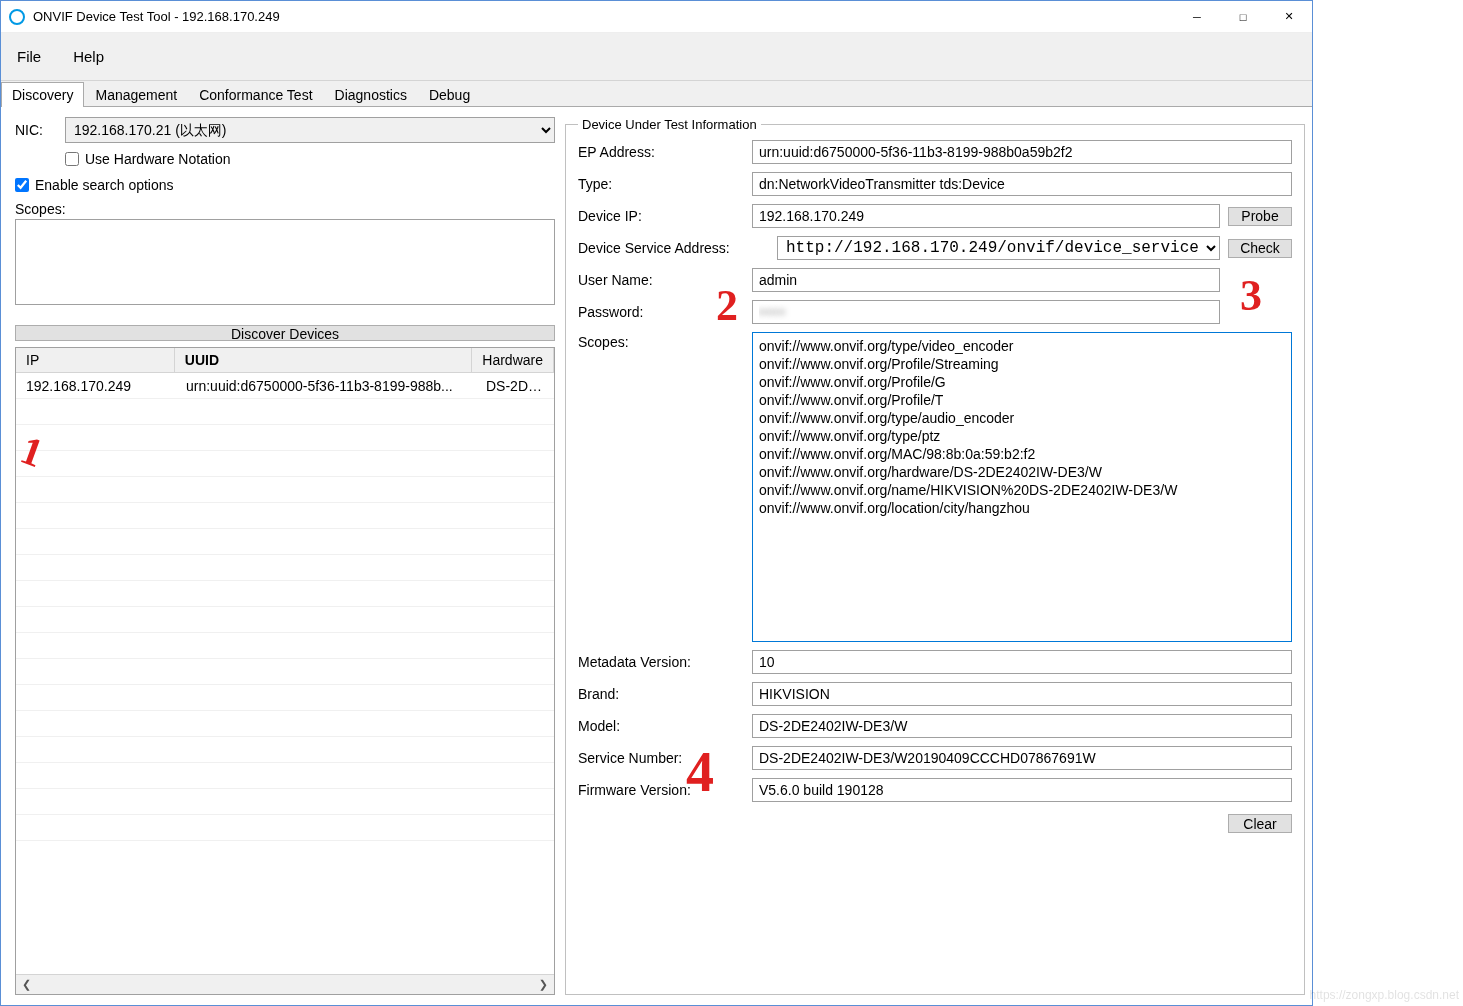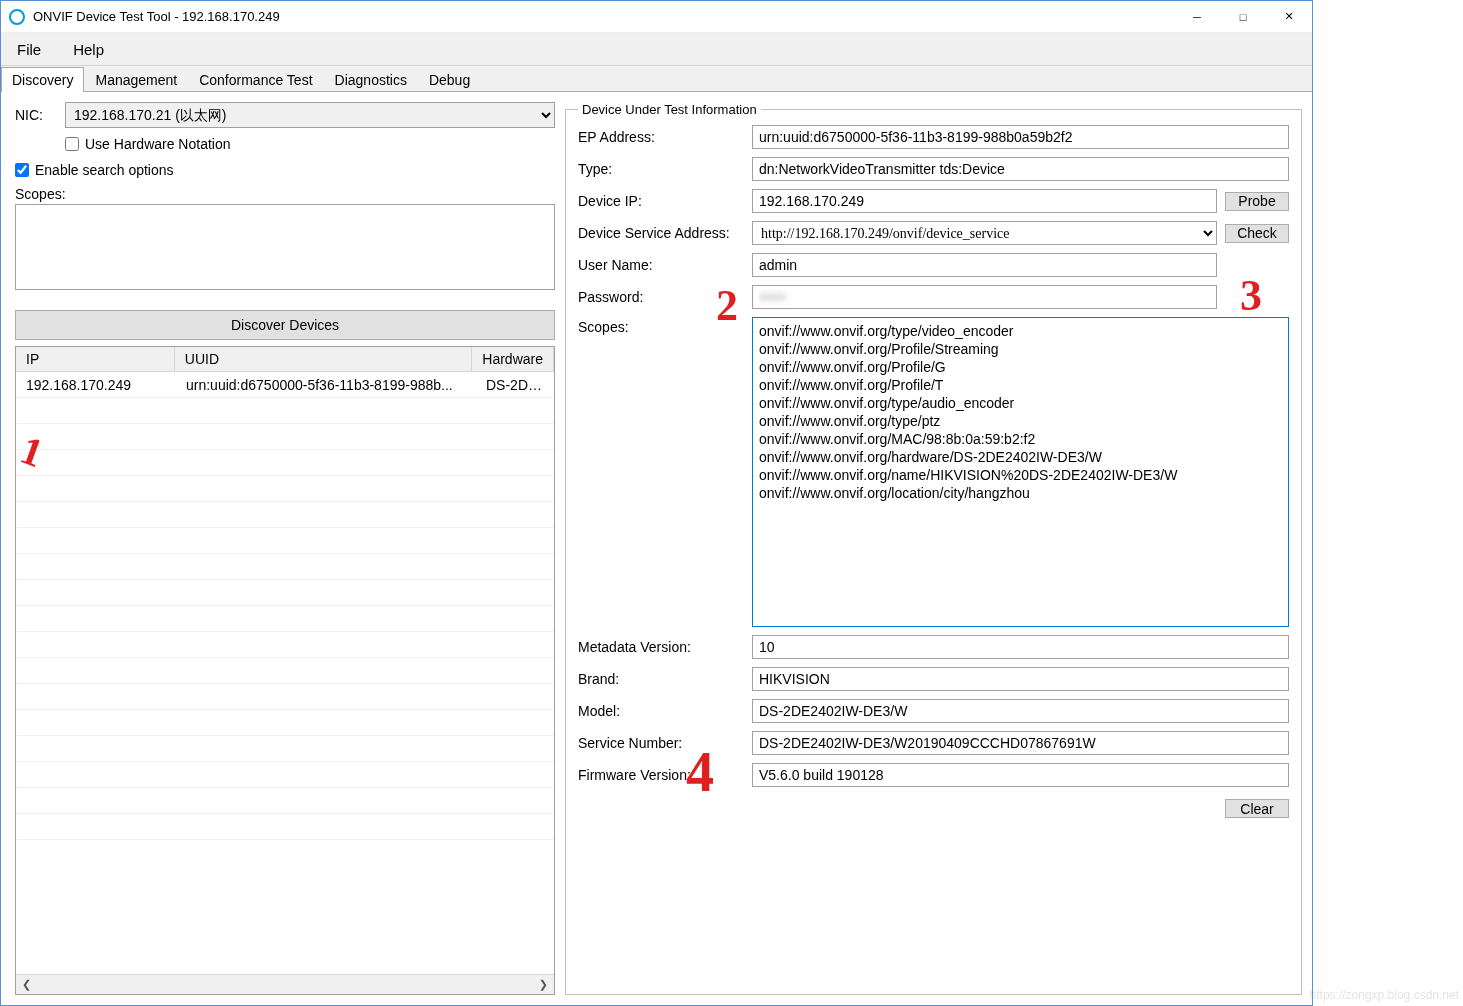--- a/index.html
+++ b/index.html
@@ -38,21 +38,21 @@
 .title-text { font-size: 13px; }
 .win-controls { margin-left: auto; display: flex; }
 .win-btn {
   width: 46px; height: 32px;
   display: flex; align-items: center; justify-content: center;
   font-family: "Segoe MDL2 Assets", sans-serif;
   font-size: 11px;
 }
 .menubar {
   background: #f0f0f0;
-  height: 33px;
+  height: 48px;
   display: flex;
   align-items: center;
   padding: 0 10px;
   gap: 20px;
   font-size: 15px;
   border-bottom: 1px solid #d4d4d4;
 }
 .menu-item { padding: 4px 6px; }
 .tabs {
   display: flex;
@@ -99,40 +99,40 @@
   width: 100%; height: 86px;
   border: 1px solid #a0a0a0;
   resize: none;
   font-family: inherit;
   font-size: 13px;
 }
 .discover-btn {
   width: 100%;
   background: #e1e1e1;
   border: 1px solid #adadad;
-  height: 30px;
+  height: 16px;
   margin: 20px 0 6px 0;
   font-size: 14px;
 }
 .grid {
   flex: 1;
   border: 1px solid #a0a0a0;
   display: flex;
   flex-direction: column;
   overflow: hidden;
 }
 .grid-head {
   display: flex;
   background: #f0f0f0;
   border-bottom: 1px solid #d4d4d4;
   font-size: 14px;
 }
 .gh { padding: 4px 10px; border-right: 1px solid #d4d4d4; }
 .gh.ip { width: 160px; }
-.gh.uuid { width: 300px; }
+.gh.uuid { width: 300px; font-weight: bold; }
 .gh.hw { flex: 1; }
 .grid-body { flex: 1; overflow: hidden; background: #fff; position: relative; }
 .grid-row { display: flex; font-size: 14px; border-bottom: 1px solid #f0f0f0; height: 26px; align-items: center; }
 .gc { padding: 0 10px; overflow: hidden; white-space: nowrap; text-overflow: ellipsis; }
 .gc.ip { width: 160px; }
 .gc.uuid { width: 300px; }
 .gc.hw { flex: 1; }
 .empty-row { height: 26px; border-bottom: 1px solid #f0f0f0; }
 .hscroll {
   height: 20px;
@@ -168,23 +168,24 @@
   width: 64px; height: 19px;
   margin-left: 8px;
   background: #e1e1e1;
   border: 1px solid #adadad;
   font-size: 14px;
 }
 select.dsa {
   flex: 1; height: 24px;
   border: 1px solid #a0a0a0;
   background: #fff;
-  font-size: 14px;
+  font-size: 16px;
   padding: 0 4px;
-  font-family: Liberation Serif, serif;
+  font-family: Liberation Mono, monospace;
+  margin-left: 25px;
 }
 .scopes-area-row { display: flex; margin-bottom: 8px; }
 .scopes-ta {
   flex: 1; height: 310px;
   border: 1px solid #0078d7;
   font-family: inherit;
   font-size: 14px;
   padding: 4px 6px;
   resize: none;
   line-height: 18px;

